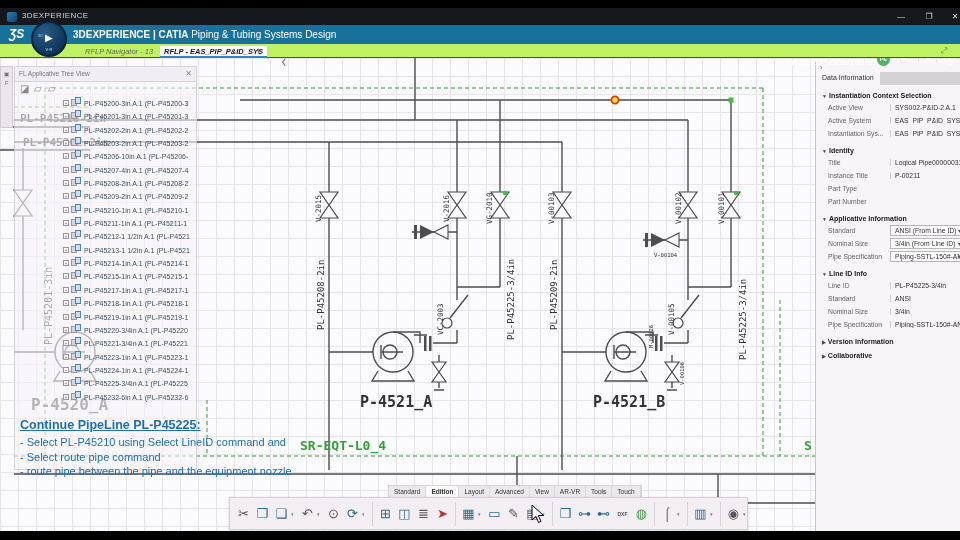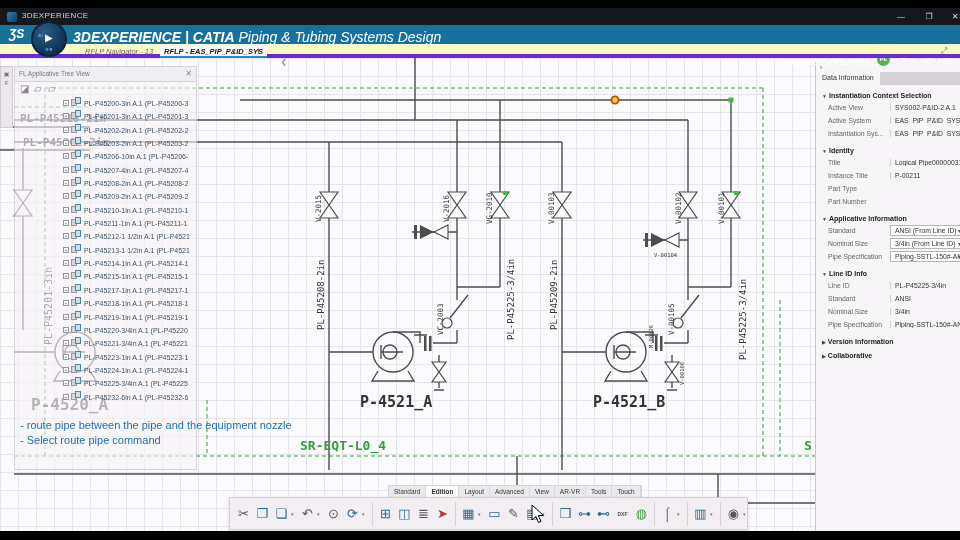--- a/index.html
+++ b/index.html
@@ -6,21 +6,21 @@
   body{width:960px;height:540px;background:#000;position:relative;overflow:hidden;
        font-family:"Liberation Sans",sans-serif;-webkit-font-smoothing:antialiased;}
   .abs{position:absolute;}
   
   #titlebar{left:0;top:8px;width:960px;height:17px;background:#15181c;color:#ddd;z-index:6;}
   #titlebar .appico{left:7px;top:4px;width:10px;height:10px;background:linear-gradient(135deg,#2d7fc0,#0f3f66);border-radius:2px;}
   #titlebar .ttl{left:22px;top:3px;font-size:8px;letter-spacing:.4px;color:#cfcfcf;}
   .winbtn{top:2px;width:22px;height:13px;text-align:center;font-size:8px;line-height:13px;color:#ddd;}
   
   #appbar{left:0;top:25px;width:960px;height:26px;background:#17719b;z-index:5;}
-  #appbar .brand{left:73px;top:4px;font-size:14px;color:#fff;font-style:italic;}
+  #appbar .brand{left:73px;top:4px;font-size:10px;color:#fff;}
   #appbar .brand b{font-weight:bold;}
   #logo3ds{left:9px;top:2px;color:#fff;font-size:12px;font-style:italic;font-weight:bold;}
   #compass{left:31px;top:21px;width:36px;height:36px;border-radius:50%;z-index:10;
      background:radial-gradient(circle at 35% 30%,#2a5d8a,#123a5e 60%,#0b2944);border:2px solid #0a2440;box-sizing:border-box;}
   #compass .play{left:12px;top:9px;color:#fff;font-size:10px;}
   #compass .vr{left:0;top:24px;width:32px;text-align:center;color:#cfe3f3;font-size:4px;}
   #compass .q{left:5px;top:10px;color:#9fc3de;font-size:4px;}
   #searchbox{left:340px;top:29px;width:172px;height:13px;background:#fff;border-radius:2px;}
   #searchbox input{position:absolute;left:5px;top:0;width:145px;height:13px;border:0;outline:0;font-size:8px;color:#555;background:transparent;}
   .mag{position:absolute;right:4px;top:3px;width:5px;height:5px;border:1.2px solid #2b6b8e;border-radius:50%;}
@@ -28,21 +28,21 @@
   #tagico{left:522px;top:28px;}
   .rt-lbl1{left:843px;top:27px;font-size:5.5px;color:#cfe2ee;}
   .rt-lbl2{left:786px;top:33px;font-size:8px;font-weight:bold;color:#fff;}
   #avatar{left:877px;top:28px;width:13px;height:13px;border-radius:50%;background:#55b25c;color:#fff;font-size:5.5px;
           line-height:13px;text-align:center;font-weight:bold;}
   #avatar .badge{position:absolute;right:-2px;top:-2px;width:5px;height:5px;border-radius:50%;background:#e08a2e;}
   .barico{top:27px;color:#fff;font-size:12px;}
   #helpico{left:944px;top:29px;width:11px;height:11px;border:1px solid #fff;border-radius:50%;color:#fff;
            font-size:7px;text-align:center;line-height:11px;box-sizing:border-box;}
   
-  #tabrow{left:0;top:44px;width:960px;height:14px;background:#fef9c3;z-index:5;border-bottom:4px solid #6d28d9;box-sizing:border-box;}
+  #tabrow{left:0;top:44px;width:960px;height:14px;background:#bef264;z-index:5;border-bottom:1px solid #6d28d9;box-sizing:border-box;}
   .doctab{top:2px;height:12px;font-size:7.5px;line-height:11px;color:#666;font-style:italic;}
   #tab1{left:85px;font-style:italic;}
   #tab2{left:160px;color:#1b1b1b;font-weight:bold;background:#fbf9fb;padding:0 4px;border-bottom:2px solid #2e86c8;box-sizing:border-box;}
   #tabplus{left:256px;top:2px;font-size:9px;color:#555;}
   #restoreico{left:941px;top:46px;font-size:8px;color:#666;z-index:6;}
   
   #canvas{left:0;top:58px;width:960px;height:473px;background:#fbfafc;z-index:1;
      background-image:linear-gradient(#e7e4ea 1px,transparent 1px),linear-gradient(90deg,#e7e4ea 1px,transparent 1px);
      background-size:18px 18px;}
   #diagram{left:0;top:0;z-index:1;}
@@ -300,22 +300,24 @@
 
         <div class="trow"><span class="plus">+</span><span class="ic1"></span><span class="ic2"></span><span>PL-P45224-1in A.1 (PL-P45224-1</span></div>
 
         <div class="trow"><span class="plus">+</span><span class="ic1"></span><span class="ic2"></span><span>PL-P45225-3/4in A.1 (PL-P45225</span></div>
 
         <div class="trow"><span class="plus">+</span><span class="ic1"></span><span class="ic2"></span><span>PL-P45232-6in A.1 (PL-P45232-6</span></div>
       </div>
   </div>
 
   <div id="note" class="abs">
+    <div class="t">Continue PipeLine PL-P45225:</div>
+    <div class="l">- Select PL-P45210 using Select LineID command and</div>
+    <div class="l">- Select route pipe command</div>
     <div class="l">- route pipe between the pipe and the equipment nozzle</div>
-    <div class="l">- Select route pipe command</div>
   </div>
 
   <div id="datapanel" class="abs">
     <span id="dp-chev">›</span>
     <div id="dp-tabs">
       <span id="dp-tab">Data Information</span>
     </div>
     <div id="dp-body">
       <div class="sec"><span class="tri">▼</span><span>Instantiation Context Selection</span></div>
       <div class="prow">

